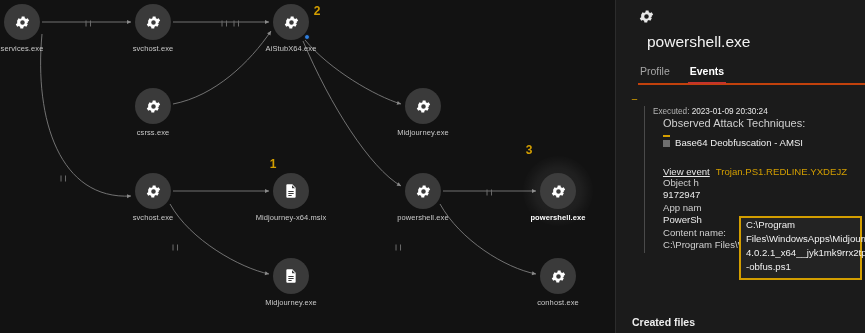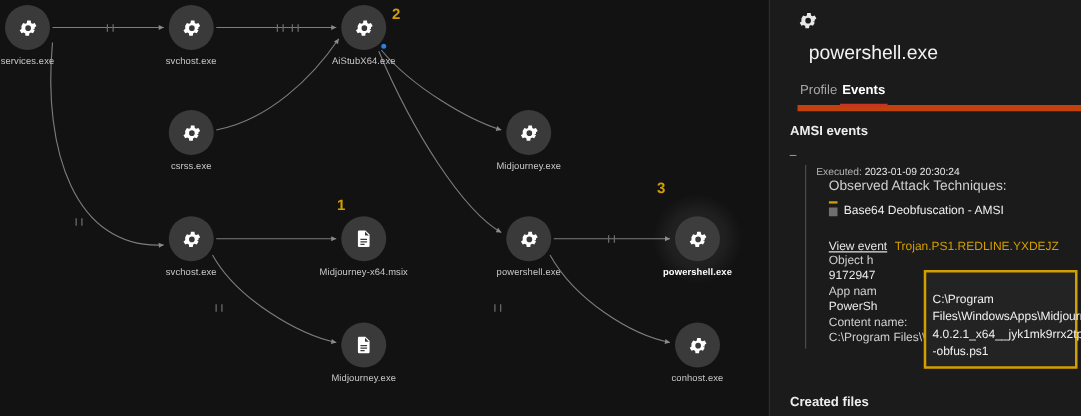--- a/index.html
+++ b/index.html
@@ -84,22 +84,23 @@
   .dp-header { padding: 8px 0 0 22px; }
   .dp-gearwrap { margin-bottom: 4px; }
   .dp-title {
     font-size: 15.5px;
     color: #f2f2f2;
     padding-left: 9px;
     font-weight: normal;
   }
   .dp-tabs {
     display: flex;
+    gap: 16px;
     margin: 10px 0 0 22px;
-    border-bottom: 5px solid #c2410c;
+    border-bottom: 2px solid #c2410c;
     padding-bottom: 0;
   }
   .dp-tab {
     font-size: 10.5px;
     color: #a6a6a6;
     padding: 4px 2px 6px 2px;
     position: relative;
   }
   .dp-tab.active { color: #ffffff; font-weight: bold; }
   .dp-tab.active::after {
@@ -184,21 +185,21 @@
     color: #ededed;
   }
 
   
   #path-tooltip {
     position: absolute;
     left: 739px; top: 216px;
     width: 123px;
     background: #232323;
     border: 2px solid #d39e00;
-    padding: 15px 4px 4px 5px;
+    padding: 0 4px 4px 5px;
     z-index: 40;
   }
   #path-tooltip .tt-line {
     font-size: 9.6px;
     color: #f0f0f0;
     line-height: 14px;
     white-space: nowrap;
   }
 </style>
 </head>
@@ -343,21 +344,20 @@
         </svg>
       </div>
       <div class="dp-title">powershell.exe</div>
     </div>
 
     <div class="dp-tabs">
       <div class="dp-tab">Profile</div>
       <div class="dp-tab active">Events</div>
     </div>
 
-    <div class="dp-section-title">AMSI events</div>
 
     <div class="ev-block">
       <div class="ev-rail"></div>
 
       <div class="ev-row1">
         <div class="ev-collapse">−</div>
       </div>
 
       <div class="ev-body">
         <div class="ev-executed">

